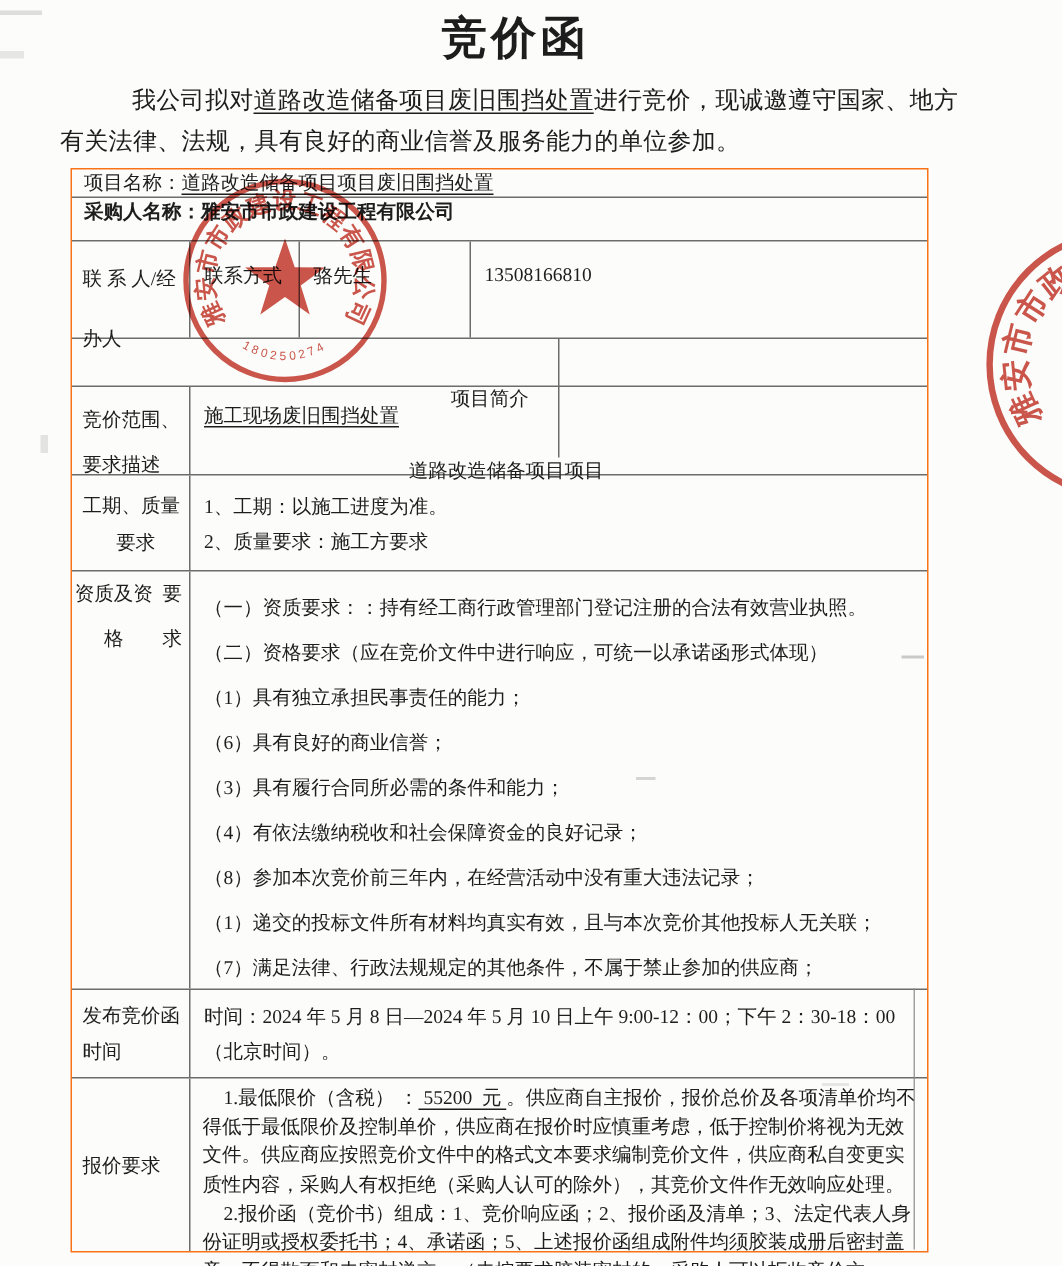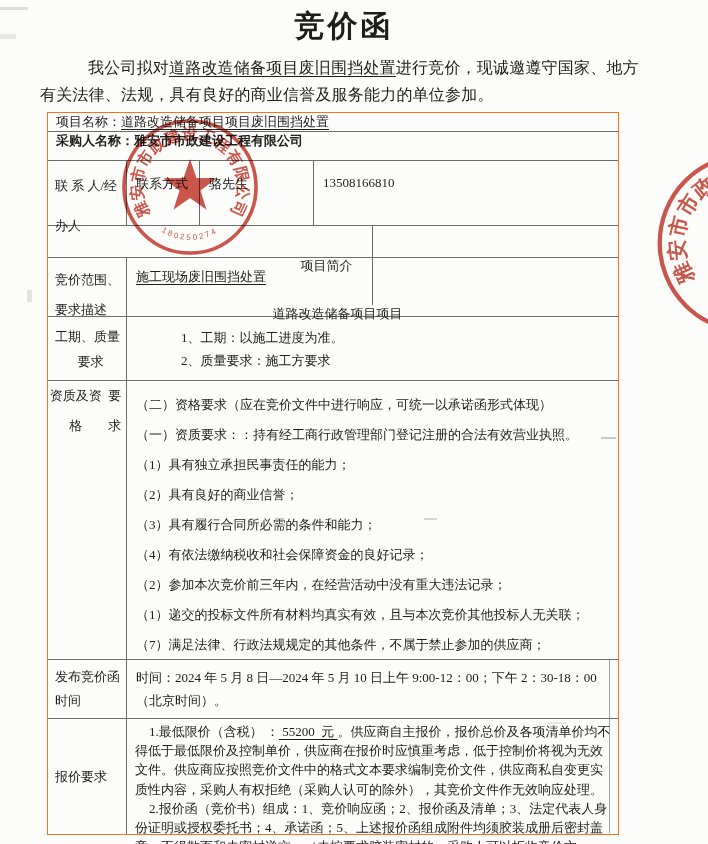--- a/index.html
+++ b/index.html
@@ -29,21 +29,21 @@
   .r3{height:65px;}
   .r3 .lbl{padding-top:5px;line-height:40px;}
   .r3 .cell{padding-top:14px;padding-left:9px;}
   .r3 .c-name{flex:0 0 114px;}
   .r3 .c-meth{flex:0 0 73px;}
   .r4{height:32px;align-items:center;flex-direction:column;}
   .r4 .cell{padding-left:9px;}
   .r5{height:59px;}
   .r5 .lbl{padding-top:7px;line-height:30px;}
   .r5 .cell{padding-top:10px;padding-left:9px;}
-  .r6{height:64px;gap:45px;}
+  .r6{height:64px;}
   .r6 .lbl{padding-top:7px;line-height:25px;}
   .r6 .cell{padding-top:9px;padding-left:9px;line-height:23px;}
   .r7{height:279px;}
   .r7 .lbl{display:flex;justify-content:center;text-align:center;
            padding-left:0;line-height:30px;}
   .r7 .cell{padding-top:9px;padding-left:9px;line-height:30px;}
   .r8{height:59px;}
   .r8 .lbl{padding-top:5px;line-height:24px;}
   .r8 .cell{padding:6px 6px 0 9px;line-height:23px;}
   .r9{height:115px;}
@@ -114,27 +114,27 @@
         <div>2、质量要求：施工方要求</div>
       </div>
     </div>
 
     <div class="row r7">
       <div class="lbl">
         <div>资质及资格</div>
         <div>要求</div>
       </div>
       <div class="cell">
+        <div>（一）资质要求：：持有经工商行政管理部门登记注册的合法有效营业执照。</div>
         <div>（二）资格要求（应在竞价文件中进行响应，可统一以承诺函形式体现）</div>
-        <div>（一）资质要求：：持有经工商行政管理部门登记注册的合法有效营业执照。</div>
         <div>（1）具有独立承担民事责任的能力；</div>
-        <div>（2）具有良好的商业信誉；</div>
+        <div>（6）具有良好的商业信誉；</div>
         <div>（3）具有履行合同所必需的条件和能力；</div>
         <div>（4）有依法缴纳税收和社会保障资金的良好记录；</div>
-        <div>（2）参加本次竞价前三年内，在经营活动中没有重大违法记录；</div>
+        <div>（8）参加本次竞价前三年内，在经营活动中没有重大违法记录；</div>
         <div>（1）递交的投标文件所有材料均真实有效，且与本次竞价其他投标人无关联；</div>
         <div>（7）满足法律、行政法规规定的其他条件，不属于禁止参加的供应商；</div>
       </div>
     </div>
 
     <div class="row r8">
       <div class="lbl">
         <div>发布竞价函</div>
         <div>时间</div>
       </div>

